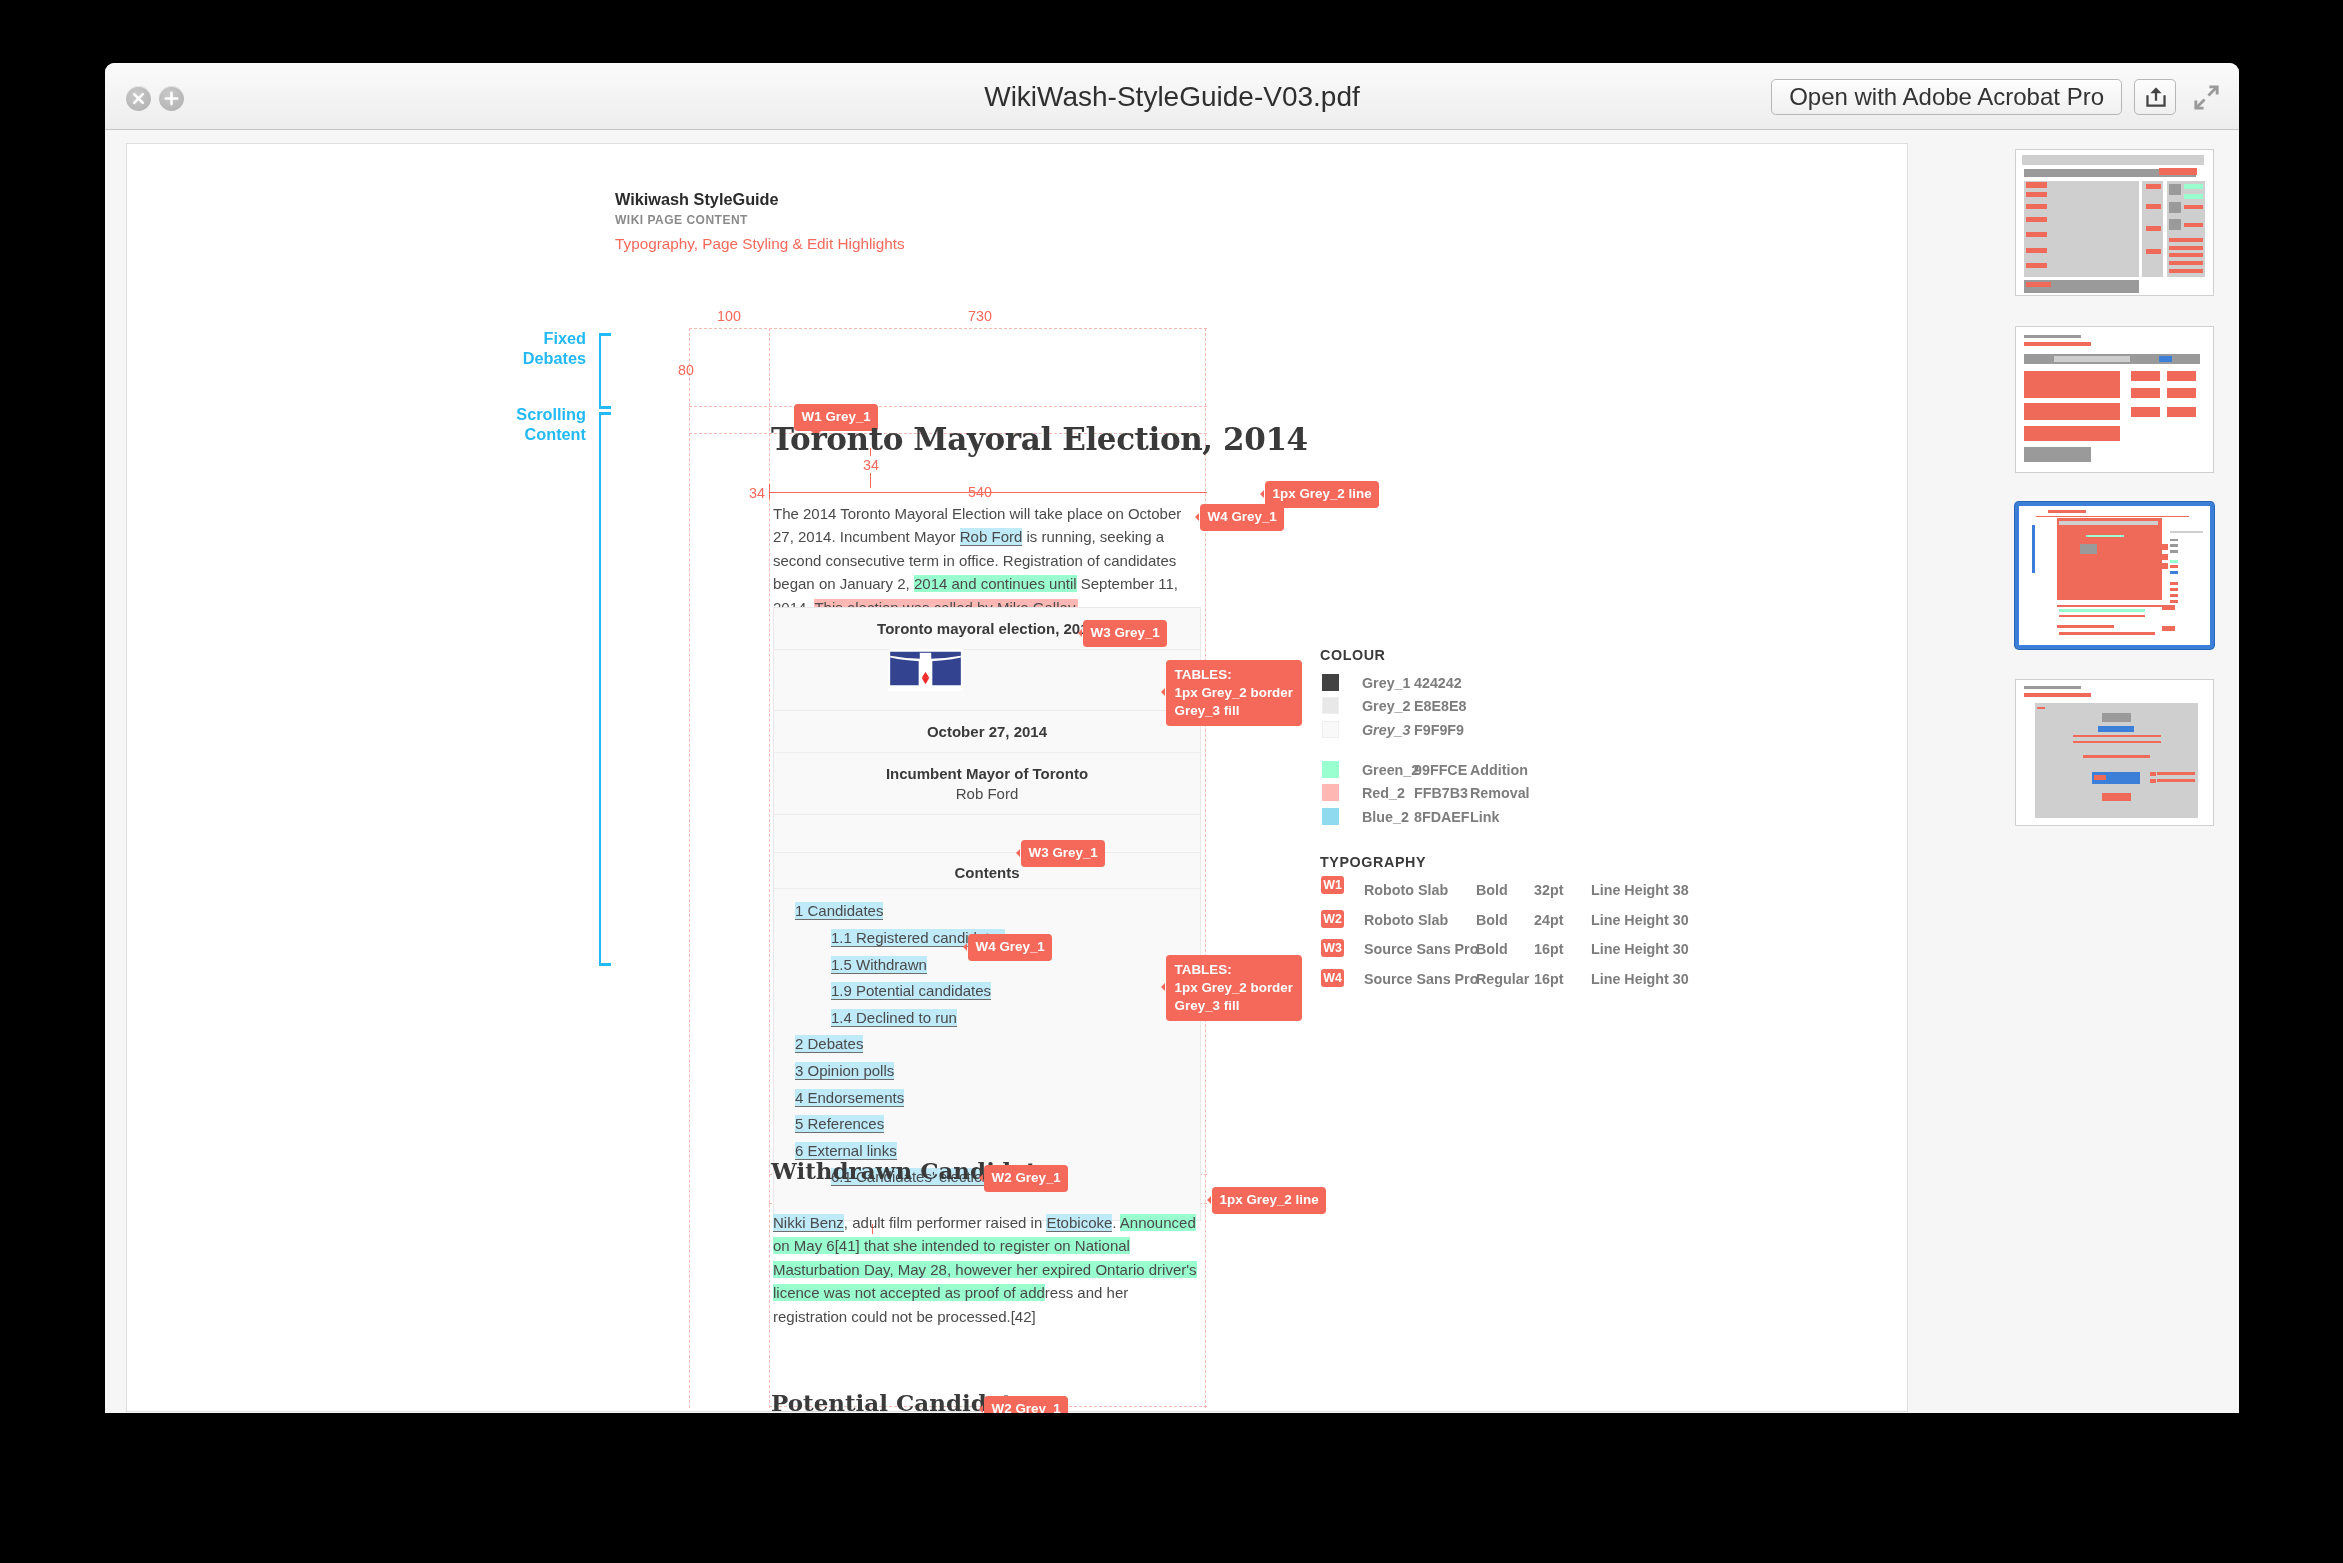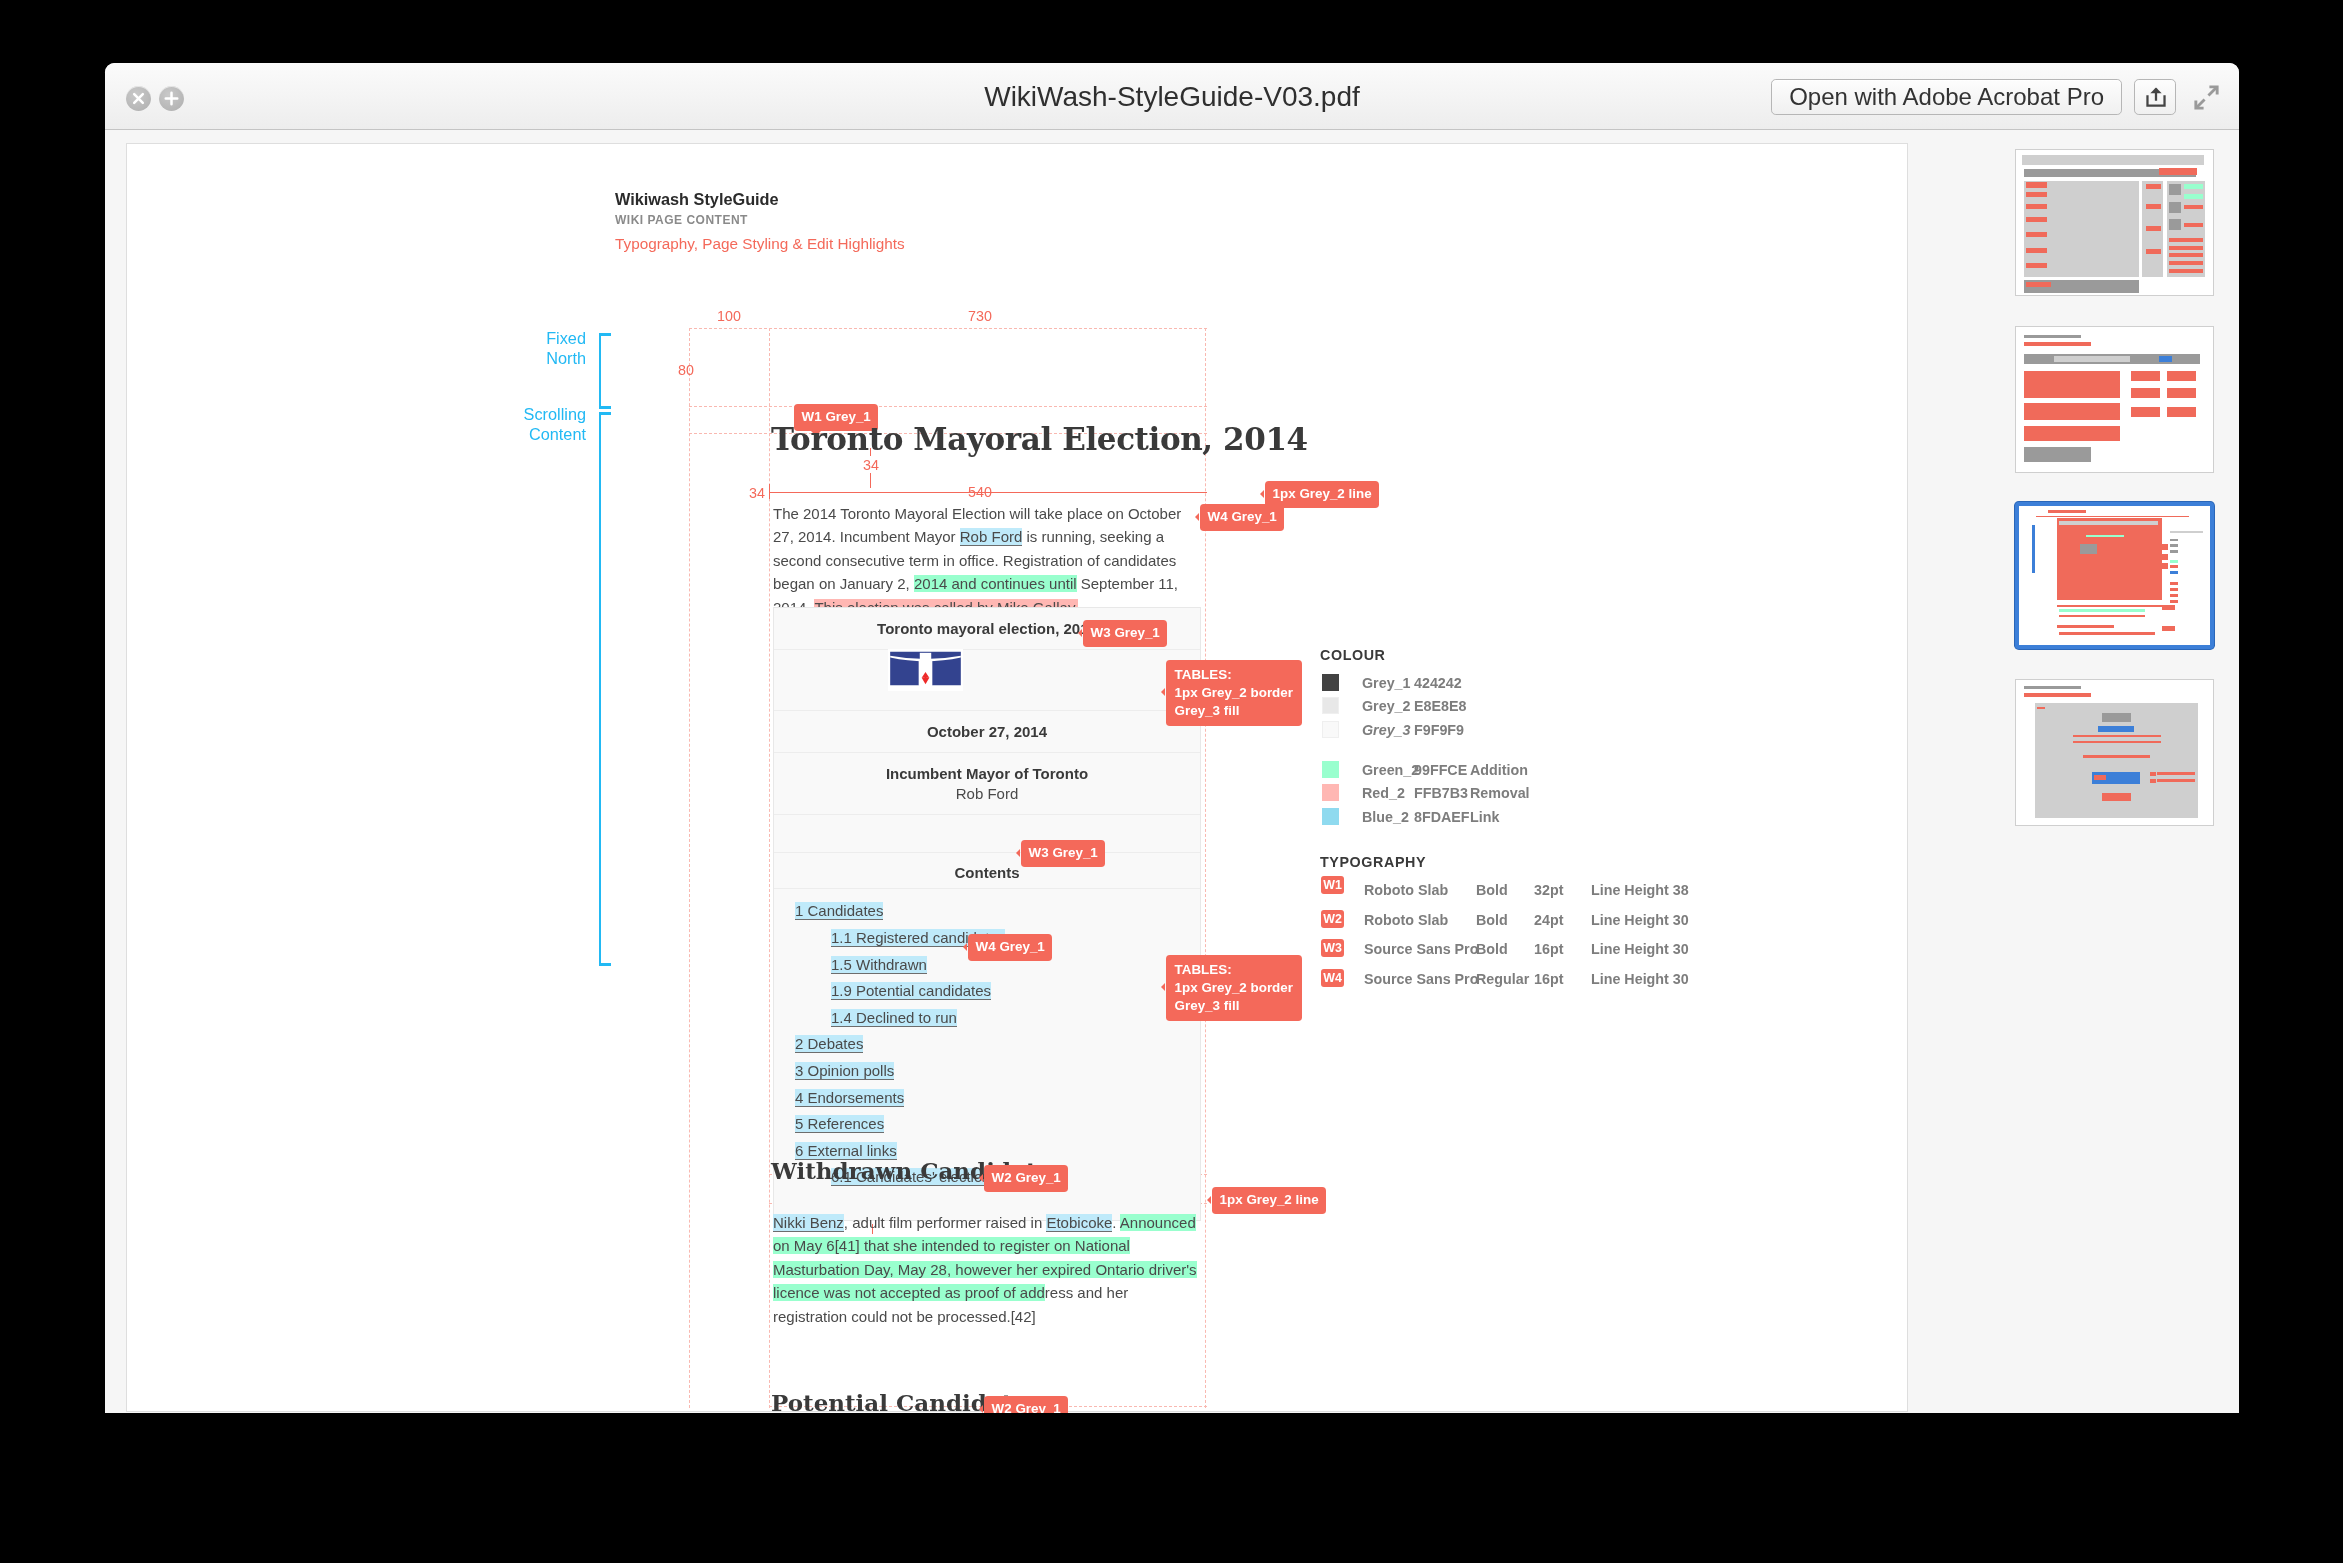--- a/index.html
+++ b/index.html
@@ -117,21 +117,21 @@
   .solidline { position: absolute; background: #f4695a; }
   .measure {
     position: absolute; color: #f4695a;
     font-size: 14.3px; font-weight: normal;
     white-space: nowrap;
   }
   .tick { position: absolute; background: #f4695a; }
 
   .blue-label {
     position: absolute; color: #22b9f4;
-    font-weight: normal; font-size: 16.3px;
+    font-weight: bold; font-size: 16.3px;
     text-align: right; line-height: 1.25;
   }
   .blue-bracket {
     position: absolute; border-left: 2.9px solid #22b9f4;
   }
   .blue-bracket::before, .blue-bracket::after {
     content:''; position: absolute; left: 0; width: 9.6px; height: 2.9px;
     background: #22b9f4;
   }
   .blue-bracket::before { top: 0; }
@@ -242,21 +242,21 @@
 
   <div id="page-pane">
     <div id="doc">
 
       <div class="hdr-title" style="left:488px; top:46px; font-size:16.3px;">Wikiwash StyleGuide</div>
       <div class="hdr-sub" style="left:488px; top:69px; font-size:12px;">WIKI PAGE CONTENT</div>
       <div class="hdr-desc" style="left:488px; top:91px; font-size:15.3px;">Typography, Page Styling &amp; Edit Highlights</div>
 
       <div class="blue-label" style="left:379px; top:184px; width:80px;">
         <div>Fixed</div>
-        <div>North</div>
+        <div>Debates</div>
       </div>
       <div class="blue-label" style="left:369px; top:260px; width:90px;">
         <div>Scrolling</div>
         <div>Content</div>
       </div>
       <div class="blue-bracket" style="left:472px; top:189px; height:76px;"></div>
       <div class="blue-bracket" style="left:472px; top:268px; height:554px;"></div>
 
       <div class="vguide" style="left:562px; top:184px; height:1080px;"></div>
       <div class="vguide" style="left:642px; top:184px; height:1080px;"></div>

